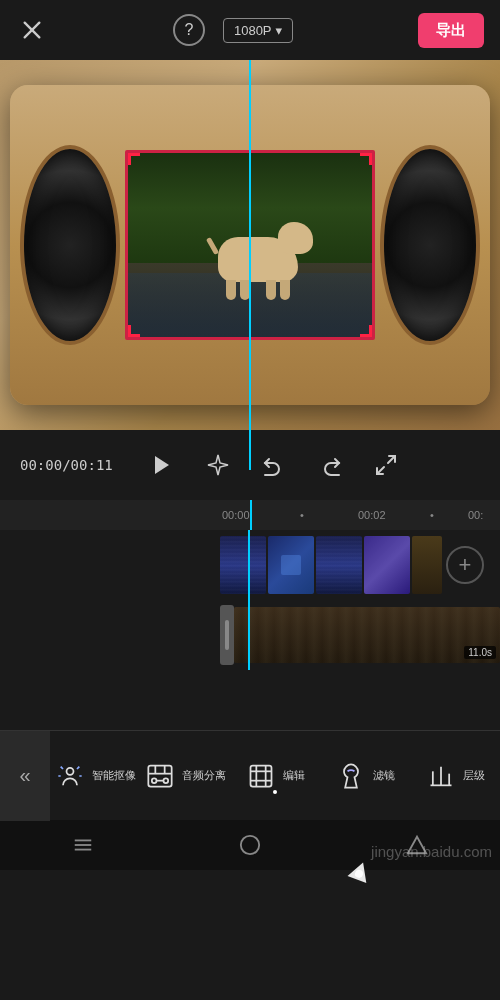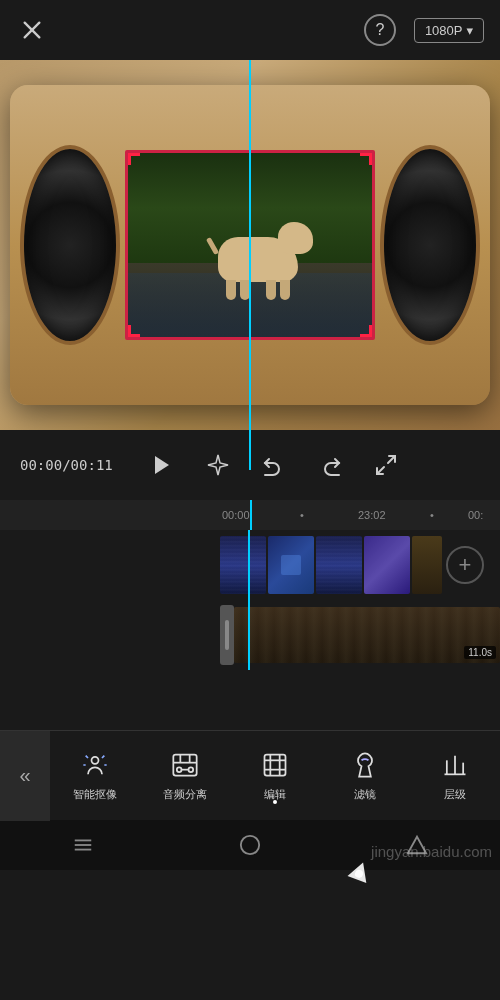--- a/index.html
+++ b/index.html
@@ -495,21 +495,21 @@
       flex-shrink: 0;
     }
     .tool-items {
       display: flex;
       flex: 1;
       overflow: hidden;
     }
     .tool-item {
       flex: 1;
       display: flex;
-      flex-direction: column;
+      flex-direction: row;
       align-items: center;
       justify-content: center;
       gap: 6px;
       cursor: pointer;
       padding: 8px 0;
     }
     .tool-icon {
       width: 32px;
       height: 32px;
       display: flex;
@@ -592,20 +592,21 @@
   </div>
   <div class="top-center">
     <div class="question-btn">
       <span>?</span>
     </div>
     <button class="resolution-btn">
       <span>1080P</span>
       <span>▾</span>
     </button>
   </div>
+  <button class="export-btn">导出</button>
 </div>
 
 <div class="playhead-top"></div>
 
 <div class="preview-area">
   <div class="boombox-bg">
     <div class="boombox-body">
       <div class="speaker-left"></div>
       <div class="speaker-right"></div>
       <div class="video-screen">
@@ -672,21 +673,21 @@
         <line x1="3" y1="21" x2="10" y2="14"></line>
       </svg>
     </div>
   </div>
 </div>
 
 <div class="timeline-ruler">
   <div class="playhead-line"></div>
   <span class="ruler-mark" style="left: 222px;">00:00</span>
   <span class="ruler-mark" style="left: 300px;">•</span>
-  <span class="ruler-mark" style="left: 358px;">23:02</span>
+  <span class="ruler-mark" style="left: 358px;">00:02</span>
   <span class="ruler-mark" style="left: 430px;">•</span>
   <span class="ruler-mark" style="left: 468px;">00:</span>
 </div>
 
 <div class="tracks-container">
 
   <div class="track-label-area">
     <div class="track-label-row">
     </div>
     <div class="track-label-row">

